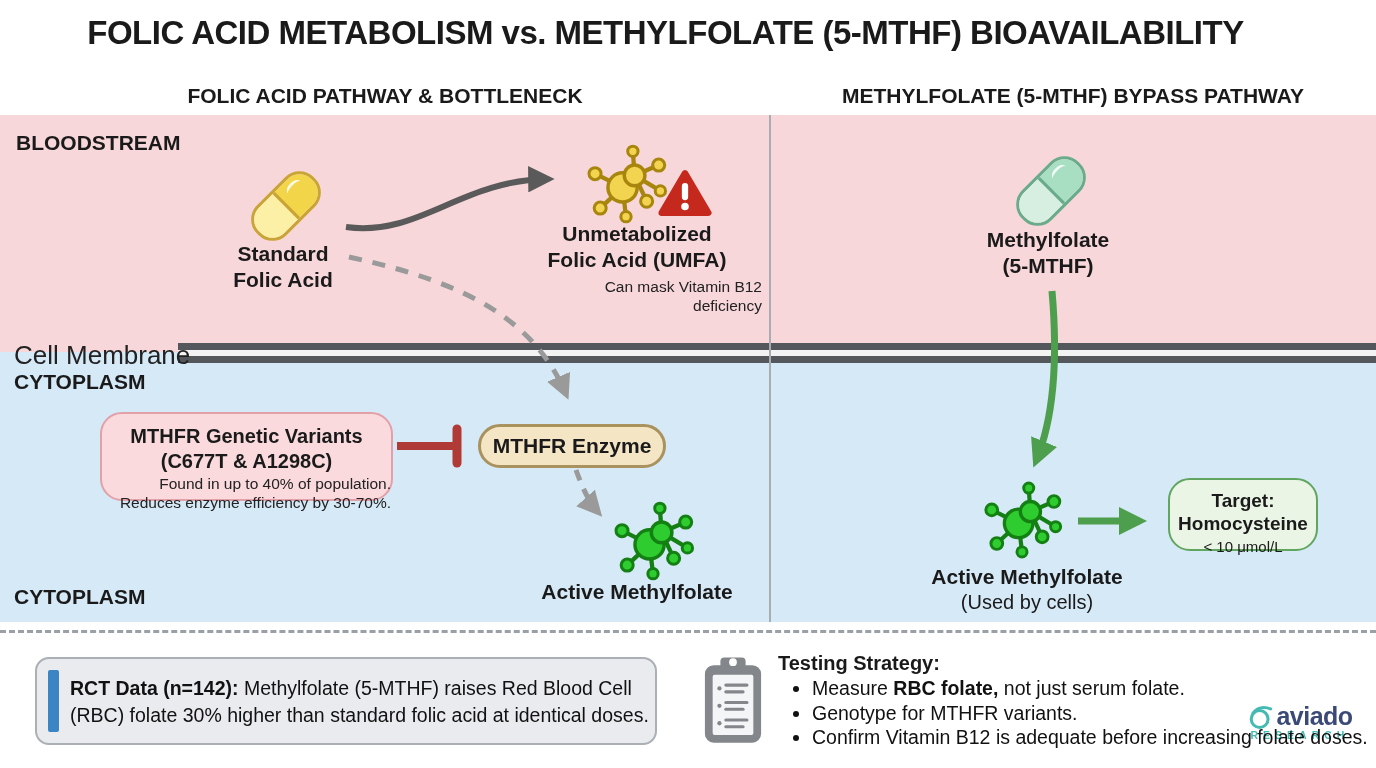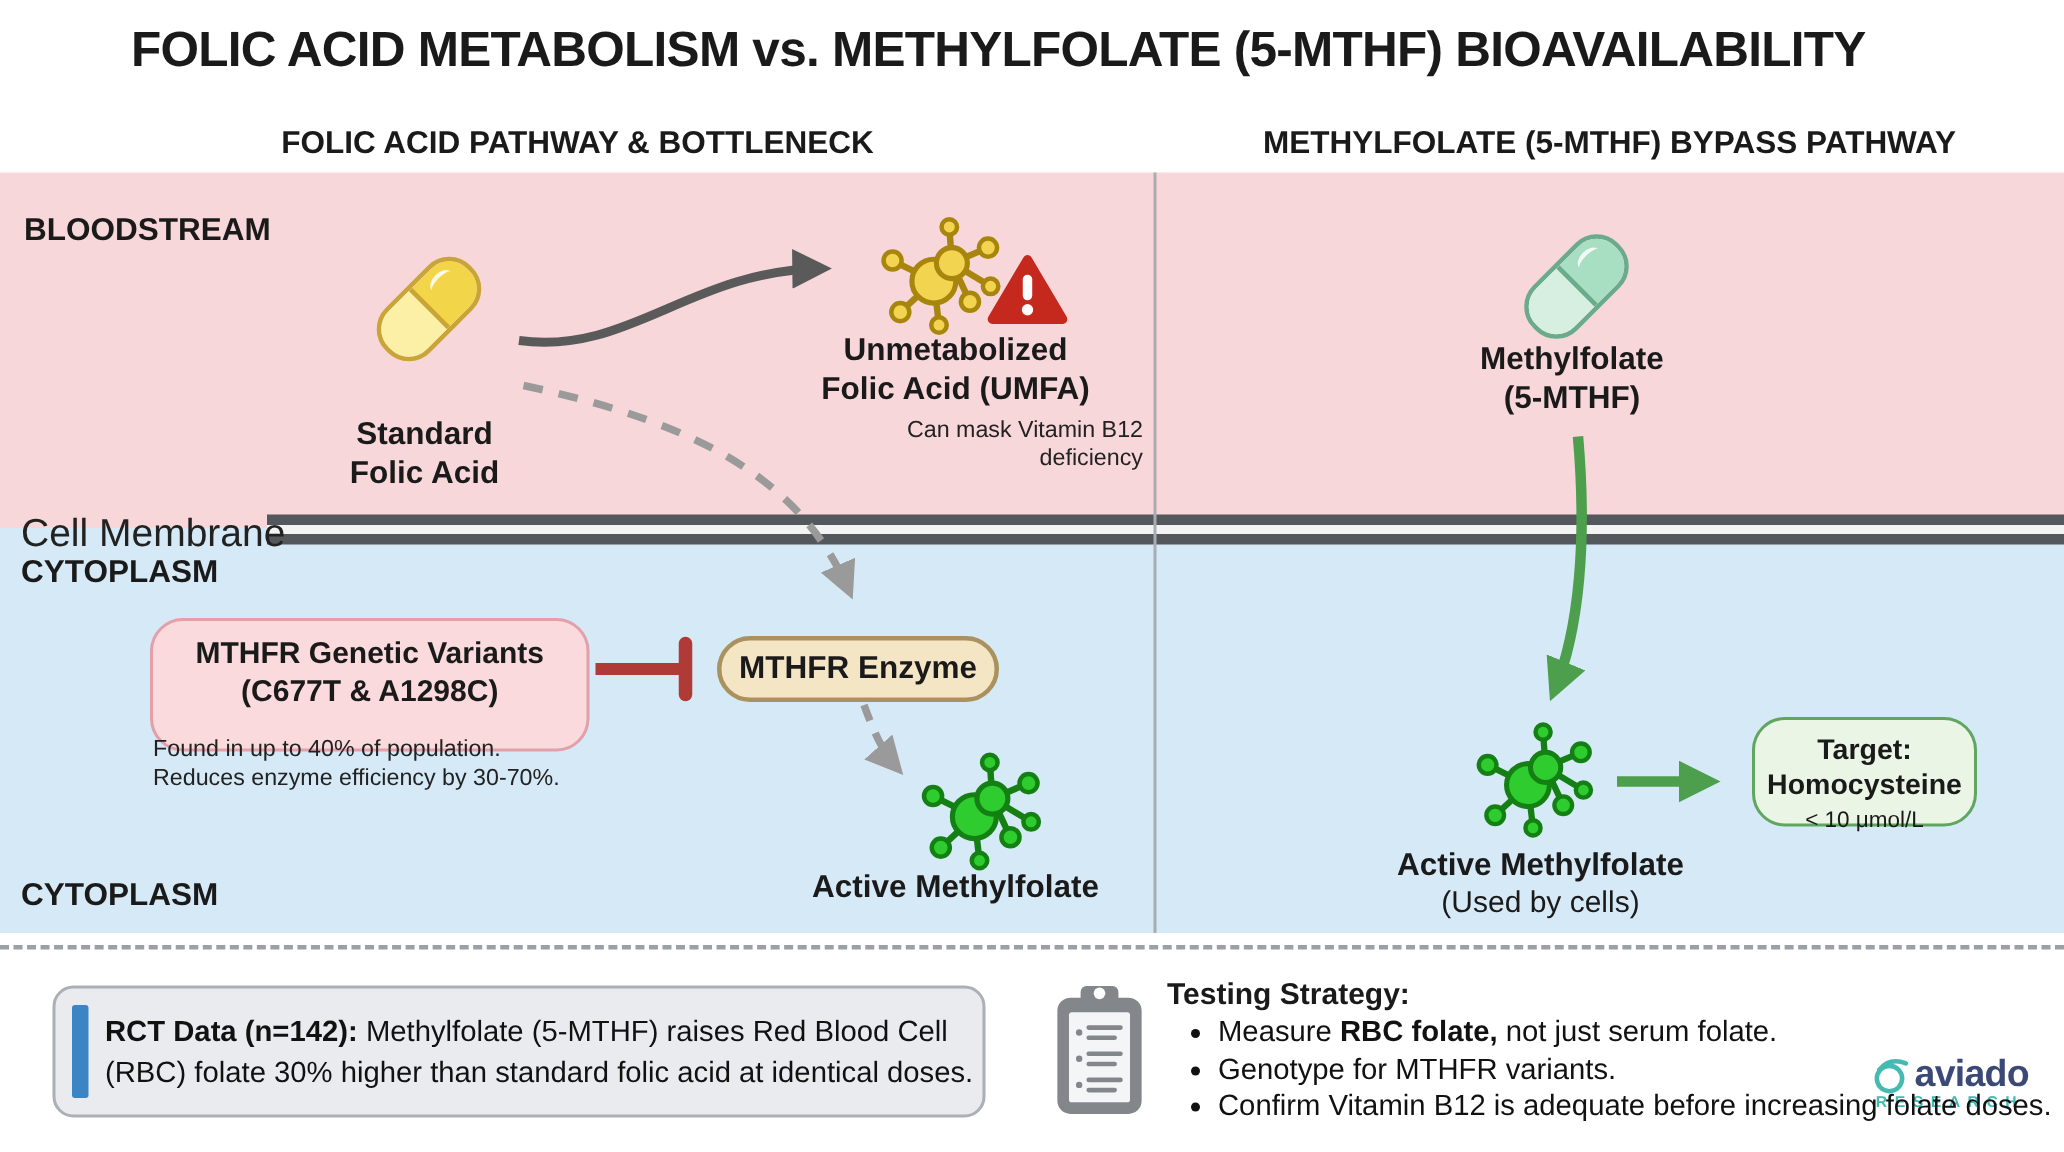--- a/index.html
+++ b/index.html
@@ -30,21 +30,21 @@
   .capsule.mint{border:3px solid #6aab8c;}
   .capsule.mint .half-l{flex:1;background:#d6efe0;}
   .capsule.mint .half-r{flex:1;background:#a8dec2;border-left:3px solid #6aab8c;}
   .capsule .shine{position:absolute;right:9px;top:5px;width:18px;height:9px;border:3px solid rgba(255,255,255,.85);border-bottom:none;border-left:none;border-right:none;border-radius:50% 50% 0 0;}
   
   .nodelabel{font-size:21px;font-weight:800;text-align:center;line-height:26px;}
   .subnote{font-size:15.5px;font-weight:400;text-align:right;line-height:19px;color:#222;}
   
   .variants-box{left:100px;top:412px;width:293px;height:89px;background:#fadadd;border:2.5px solid #e2a0a9;border-radius:22px;box-sizing:border-box;padding-top:10px;}
   .variants-box .t{font-size:20px;font-weight:800;text-align:center;line-height:25px;}
-  .variants-box .n{font-size:15.5px;text-align:left;line-height:19px;margin-top:16px;color:#222;}
+  .variants-box .n{font-size:15.5px;text-align:right;line-height:19px;margin-top:0;color:#222;}
   .enzyme-box{left:478px;top:424px;width:188px;height:44px;background:#f4e6c5;border:3px solid #a9925e;border-radius:26px;box-sizing:border-box;display:flex;align-items:center;justify-content:center;font-size:21px;font-weight:800;}
   .target-box{left:1168px;top:478px;width:150px;height:73px;background:#eaf5e5;border:2.5px solid #60a560;border-radius:22px;box-sizing:border-box;padding-top:9px;}
   .target-box .tl{font-size:19px;font-weight:800;text-align:center;line-height:23px;}
   .target-box .tv{font-size:15px;font-weight:400;text-align:center;line-height:23px;}
   
   .dash-sep{left:0;top:630px;width:1376px;border-top:3.5px dashed #9aa0a6;}
   .rct-box{left:35px;top:657px;width:622px;height:88px;background:#e9ebee;border:2px solid #aab0b6;border-radius:14px;box-sizing:border-box;}
   .rct-accent{position:absolute;left:11px;top:11px;width:11px;height:62px;background:#3c85c5;border-radius:2px;}
   .rct-text{position:absolute;left:33px;top:16px;width:580px;font-size:19.5px;line-height:27px;color:#111;}
   .testing-title{left:778px;top:652px;font-size:20px;font-weight:800;}
@@ -70,21 +70,21 @@
     <div class="bar"></div>
       <div class="gap"></div>
       <div class="bar"></div>
   </div>
   <div class="abs vdivider"></div>
 
   <div class="abs title">FOLIC ACID METABOLISM vs. METHYLFOLATE (5-MTHF) BIOAVAILABILITY</div>
   <div class="abs colhead l">FOLIC ACID PATHWAY &amp; BOTTLENECK</div>
   <div class="abs colhead r">METHYLFOLATE (5-MTHF) BYPASS PATHWAY</div>
 
-  <div class="abs regionlabel" style="left:16px;top:131px;margin-top:11px;">BLOODSTREAM</div>
+  <div class="abs regionlabel" style="left:16px;top:131px;">BLOODSTREAM</div>
   <div class="abs cm-label">Cell Membrane</div>
   <div class="abs regionlabel" style="left:14px;top:370px;">CYTOPLASM</div>
   <div class="abs regionlabel" style="left:14px;top:585px;">CYTOPLASM</div>
 
   <svg class="abs" style="left:0;top:0;" width="1376" height="768">
     <defs>
       <marker id="ah-gray" viewBox="0 0 10 10" refX="7.5" refY="5" markerWidth="4.4" markerHeight="4.4" orient="auto-start-reverse">
           <path d="M0,0 L10,5 L0,10 z" fill="#5a5a5a"></path>
         </marker>
       <marker id="ah-dash" viewBox="0 0 10 10" refX="7.5" refY="5" markerWidth="5" markerHeight="5" orient="auto-start-reverse">
@@ -103,21 +103,21 @@
       <path d="M397,446 L455,446" stroke-width="8" fill="none"></path>
       <path d="M457,429 L457,463" stroke-width="9" fill="none" stroke-linecap="round"></path>
     </g>
   </svg>
 
   <div class="abs capsule yellow" style="left:246px;top:185px;">
     <div class="half-l"></div>
       <div class="half-r"></div>
       <div class="shine"></div>
   </div>
-  <div class="abs nodelabel" style="left:183px;top:241px;width:200px;margin-top:36px;">
+  <div class="abs nodelabel" style="left:183px;top:241px;width:200px;">
     <div>Standard</div>
     <div>Folic Acid</div>
   </div>
 
   <svg class="abs" style="left:583px;top:141px;" width="86" height="86" viewBox="0 0 100 100">
     <g stroke="#a8860d" stroke-width="5" fill="none">
       <line x1="46" y1="54" x2="14" y2="38"></line>
         <line x1="46" y1="54" x2="20" y2="78"></line>
       <line x1="46" y1="54" x2="50" y2="88"></line>
         <line x1="60" y1="40" x2="58" y2="12"></line>

